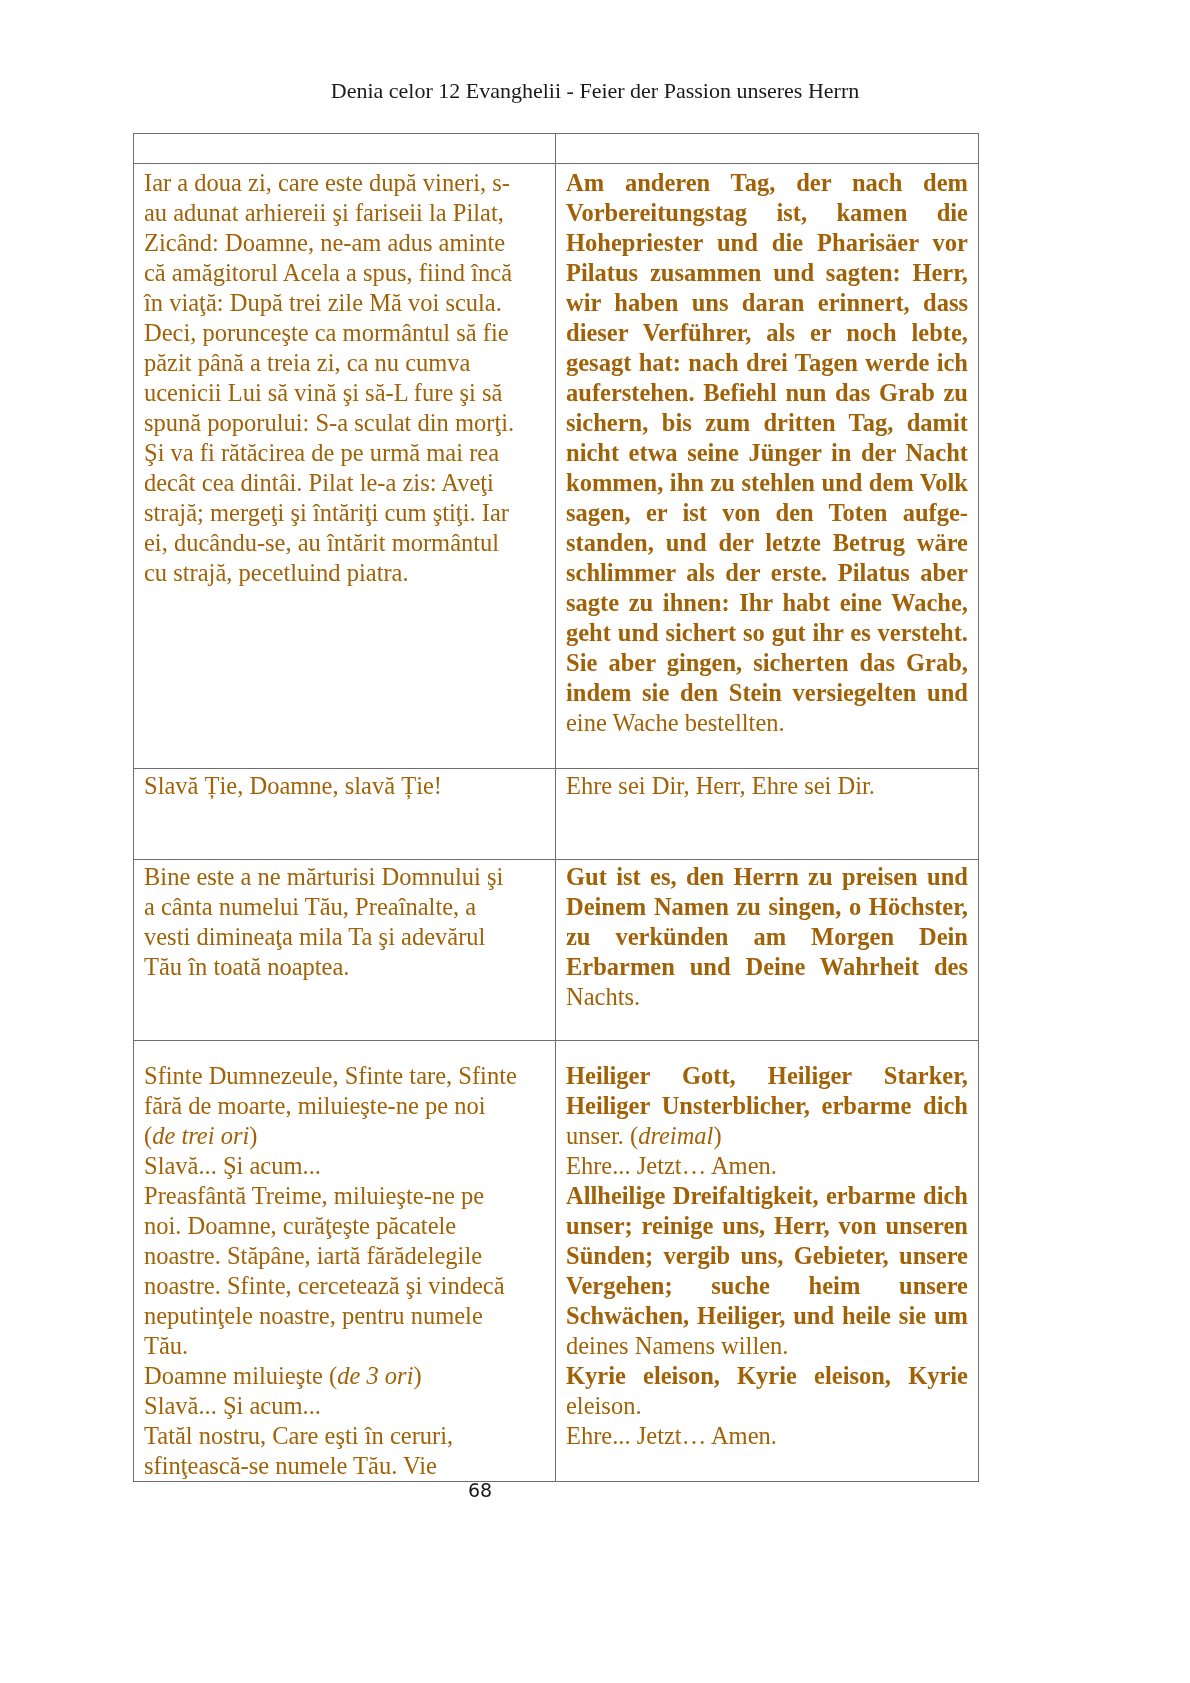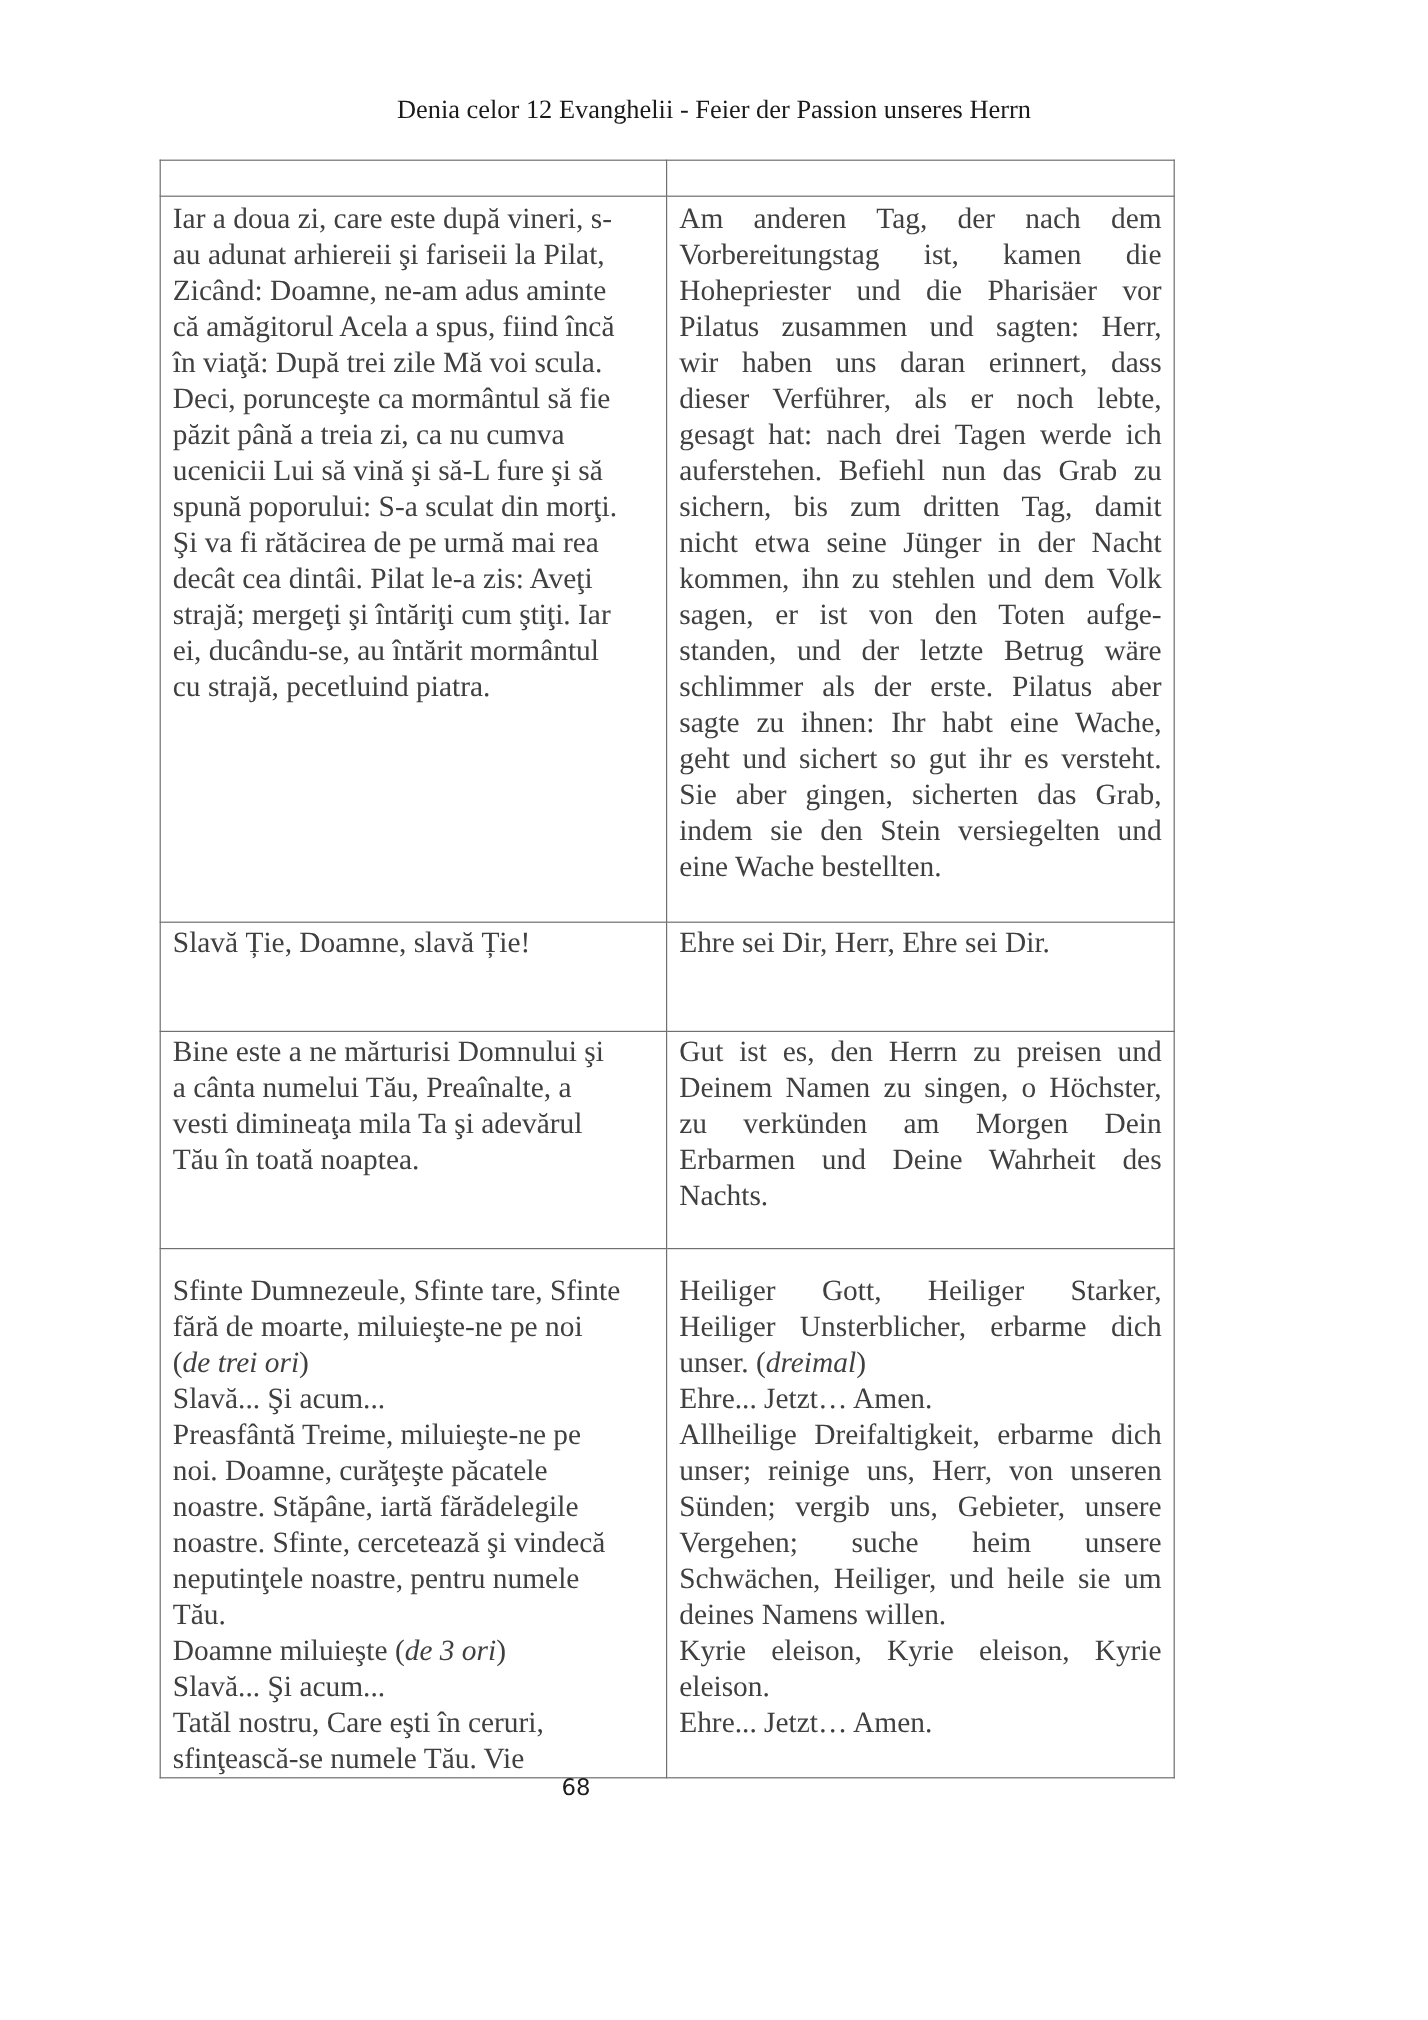--- a/index.html
+++ b/index.html
@@ -33,33 +33,34 @@
       width: 845px;
       border-collapse: collapse;
       table-layout: fixed;
     }
     .page-table td {
       border: 1.5px solid #6f6f6f;
       vertical-align: top;
       padding: 0 10px;
       font-size: 24.5px;
       line-height: 30px;
-      color: #404040;
+      color: #a16207;
     }
     .page-table col.col-ro { width: 422px; }
     .page-table col.col-de { width: 423px; }
     .row-empty td { height: 29px; }
     .row-gospel td { height: 600px; padding-top: 4px; }
     .row-glory td { height: 88px; padding-top: 2px; }
     .row-psalm td { height: 178px; padding-top: 2px; }
     .row-trisagion td { height: 420px; padding-top: 20px; }
     .line { display: block; }
     .line.j {
       text-align: justify;
       text-align-last: justify;
+      font-weight: bold;
     }
     .line.nj { text-align: left; text-align-last: auto; }
     em { font-style: italic; }
     .page-number {
       position: absolute;
       top: 1477px;
       left: 0;
       width: 960px;
       text-align: center;
       font-family: "DejaVu Sans", "Liberation Sans", sans-serif;

